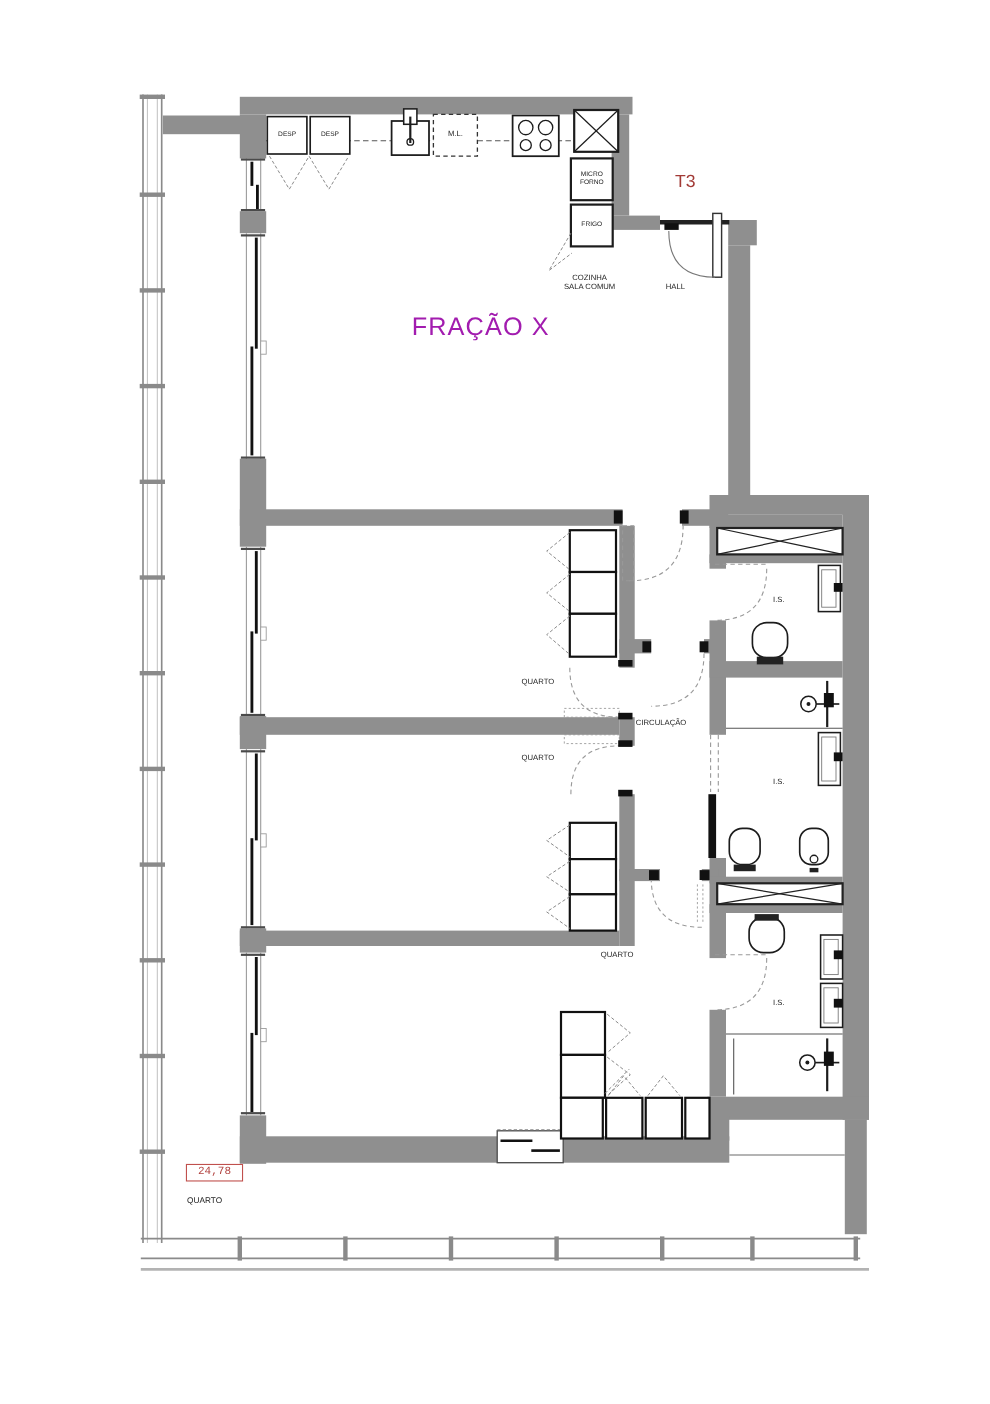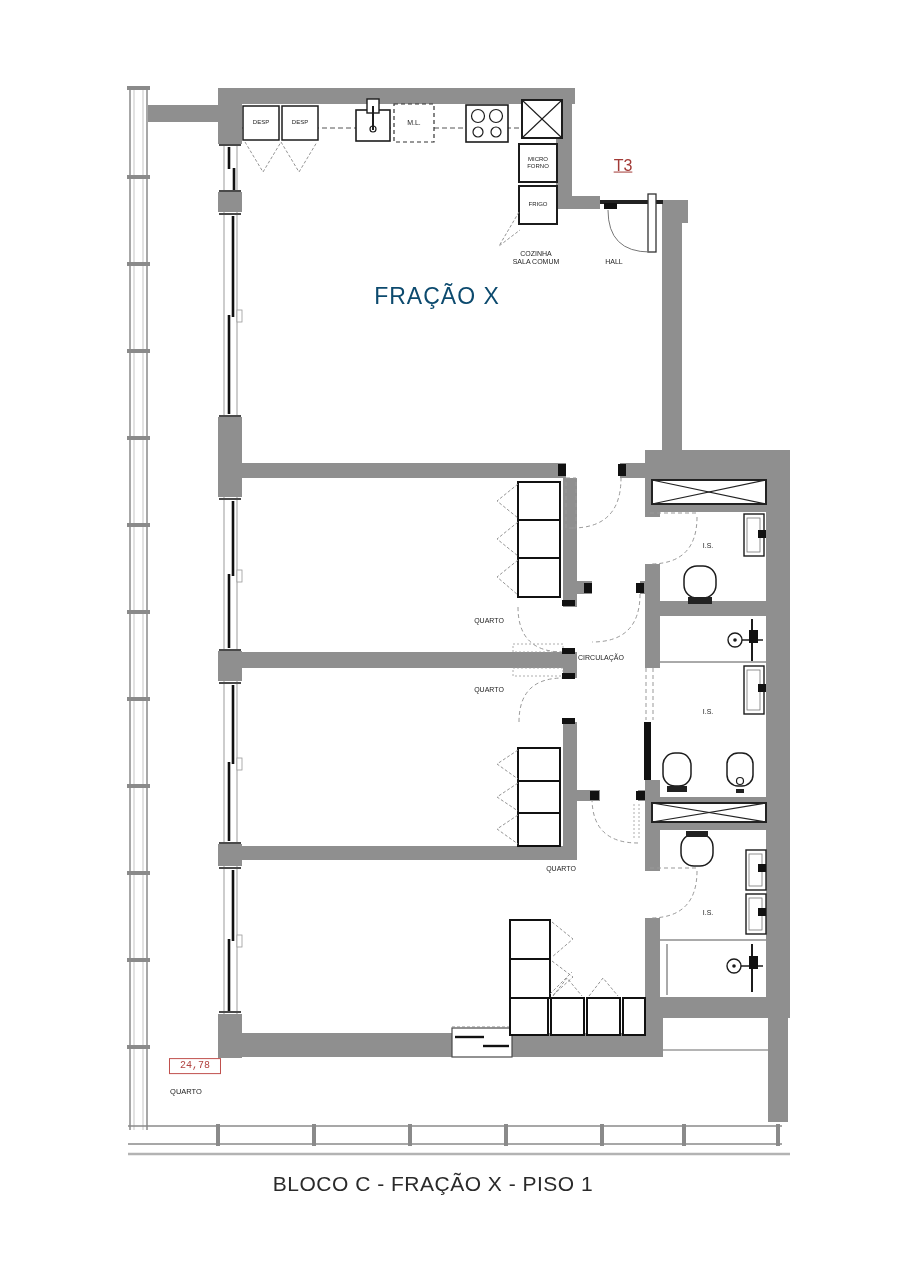--- a/index.html
+++ b/index.html
@@ -4,21 +4,21 @@
 <style>
   html,body{margin:0;padding:0;background:#ffffff;}
   .canvas{position:relative;width:900px;height:1276px;background:#ffffff;
           font-family:"Liberation Sans",sans-serif;overflow:hidden;}
   svg{position:absolute;left:0;top:0;}
   .lbl{position:absolute;transform:translate(-50%,-50%);color:#1c1c1c;
        line-height:1.18;text-align:center;white-space:nowrap;}
   .f6{font-size:6px;}
   .f7{font-size:7px;}
   .badge{font-size:16px;color:#a23a36;}
-  .fraction{font-size:23px;letter-spacing:1px;color:#0c4a6e;}
+  .fraction{font-size:23px;letter-spacing:1px;color:#a21caf;}
   .area-box{font-size:10px;color:#b24441;border:1.5px solid #c0504d;
             padding:1px 10px;background:#fff;}
   .varanda{font-size:7.5px;color:#222;}
   .title{font-size:21px;color:#2a2a2a;letter-spacing:0.5px;}
   .two-line span{display:block;}
 </style>
 </head>
 <body>
 
 <div class="canvas">
@@ -312,31 +312,30 @@
 </svg>
 
 <div class="lbl f6" style="left:261px;top:123px;">DESP</div>
 <div class="lbl f6" style="left:300px;top:123px;">DESP</div>
 <div class="lbl f7" style="left:414px;top:123px;">M.L.</div>
 <div class="lbl f6 two-line" style="left:538px;top:163px;">
   <span>MICRO</span>
   <span>FORNO</span>
 </div>
 <div class="lbl f6" style="left:538px;top:205px;">FRIGO</div>
-<div class="lbl badge" style="left:623px;top:166px;text-decoration:underline;">T3</div>
+<div class="lbl badge" style="left:623px;top:166px;">T3</div>
 <div class="lbl f7 two-line" style="left:536px;top:258px;">
   <span>COZINHA</span>
   <span>SALA COMUM</span>
 </div>
 <div class="lbl f7" style="left:614px;top:262px;">HALL</div>
 <div class="lbl fraction" style="left:437px;top:297px;">FRAÇÃO X</div>
 <div class="lbl f7" style="left:489px;top:621px;">QUARTO</div>
 <div class="lbl f7" style="left:489px;top:690px;">QUARTO</div>
 <div class="lbl f7" style="left:601px;top:658px;">CIRCULAÇÃO</div>
 <div class="lbl f7" style="left:561px;top:869px;">QUARTO</div>
 <div class="lbl f7" style="left:708px;top:546px;">I.S.</div>
 <div class="lbl f7" style="left:708px;top:712px;">I.S.</div>
 <div class="lbl f7" style="left:708px;top:913px;">I.S.</div>
 <div class="lbl area-box" style="left:195px;top:1066px;font-family:Liberation Mono, monospace;">24,78</div>
 <div class="lbl varanda" style="left:186px;top:1092px;">QUARTO</div>
-<div class="lbl title" style="left:433px;top:1184px;">BLOCO C - FRAÇÃO X - PISO 1</div>
 
 </div>
 
 </body></html>

